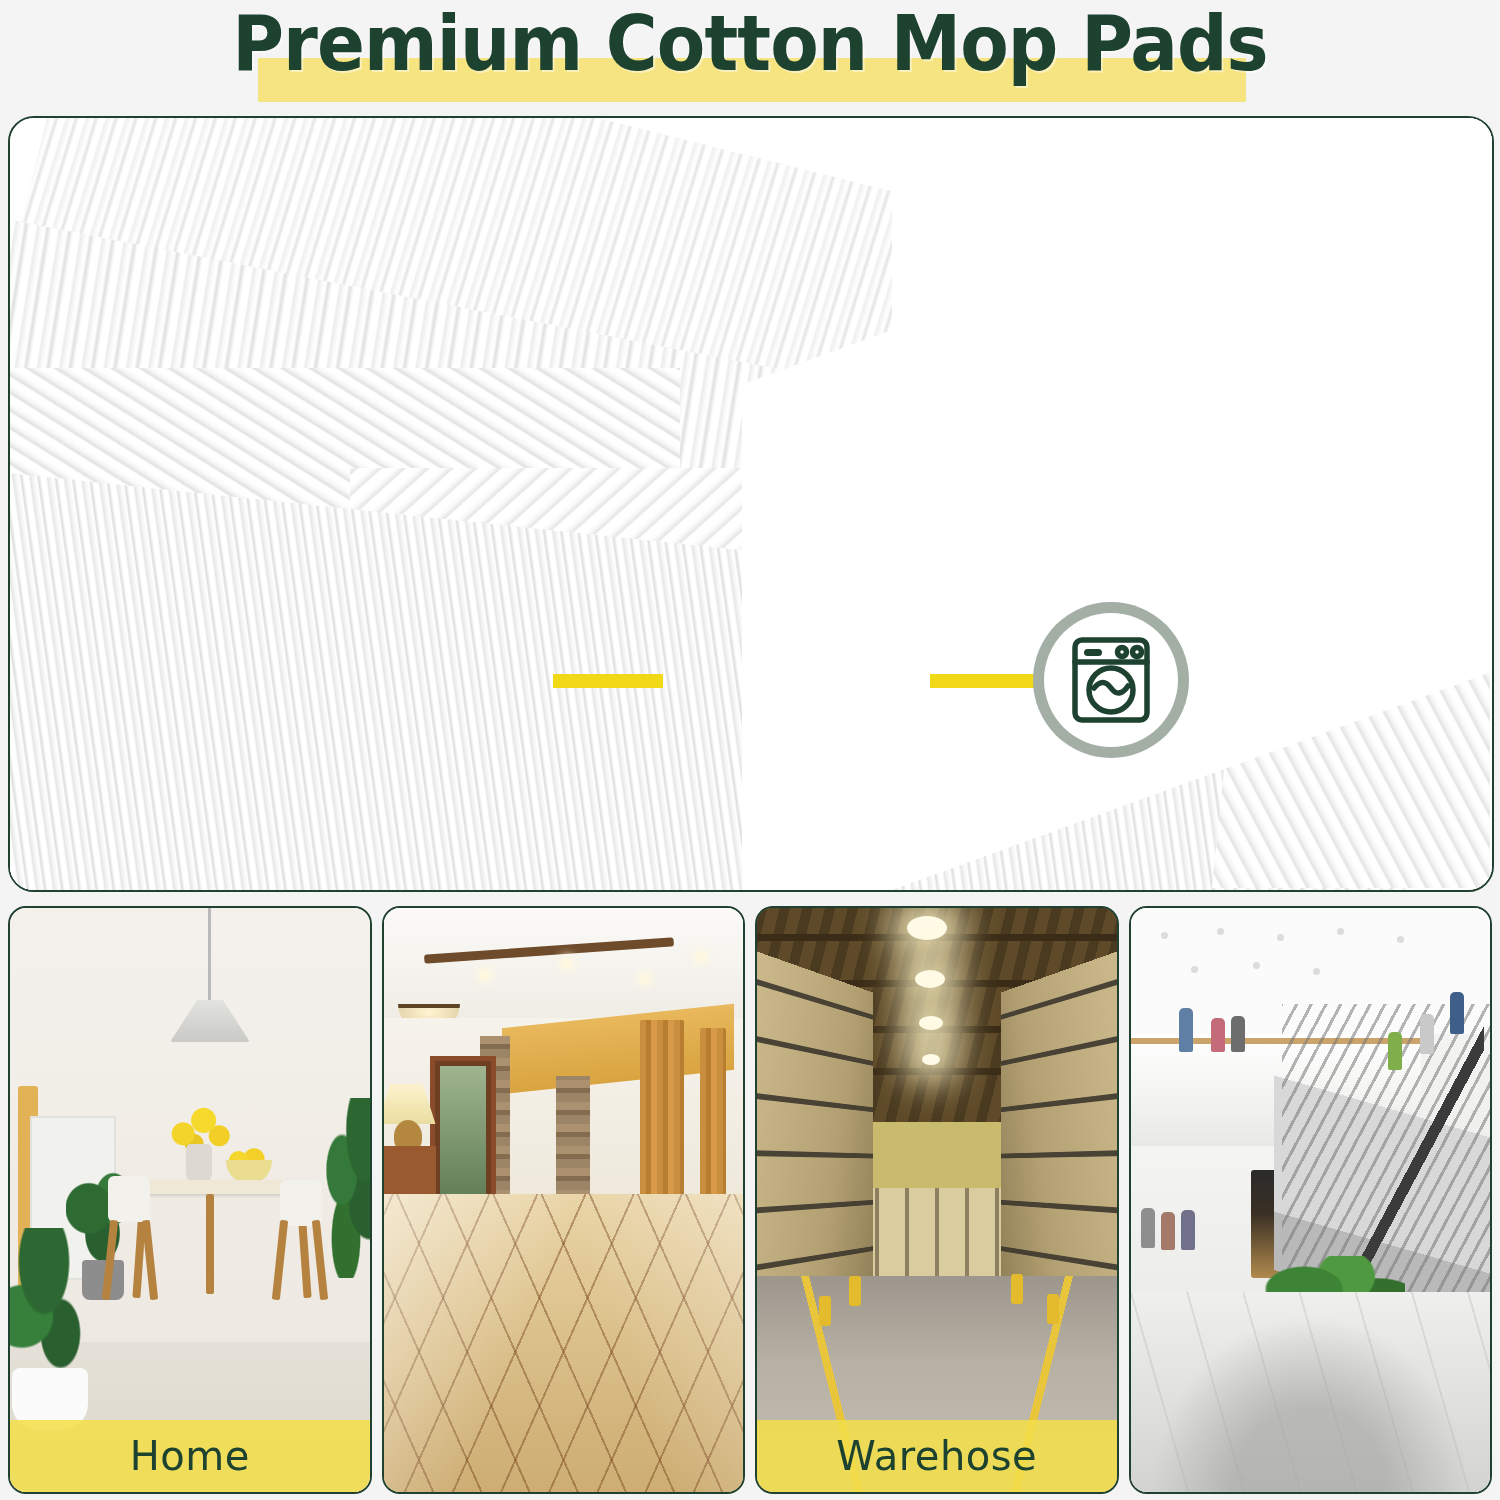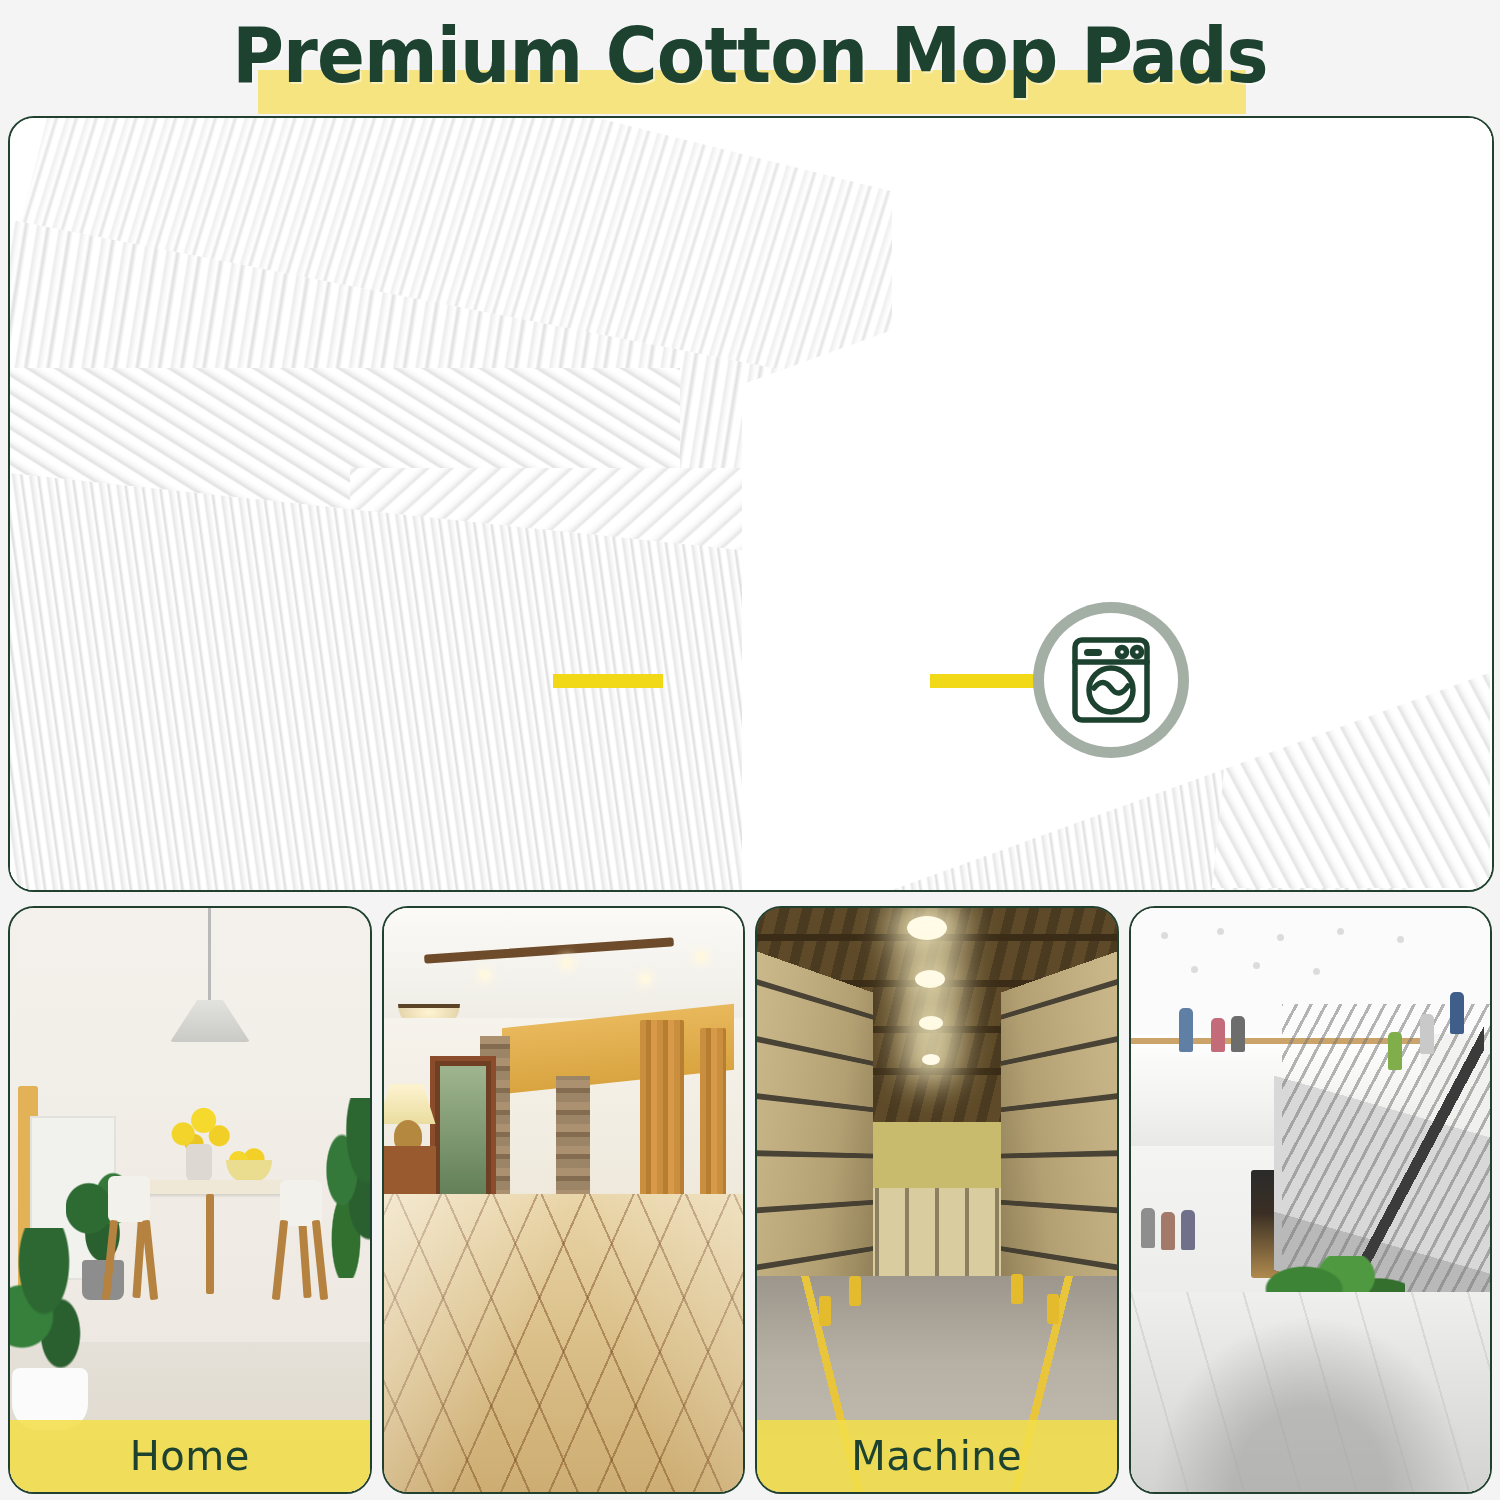--- a/index.html
+++ b/index.html
@@ -11,21 +11,21 @@
     height: 1500px;
     background: #f4f4f4;
     font-family: "DejaVu Sans", sans-serif;
     overflow: hidden;
     position: relative;
   }
 
   
   .header {
     position: absolute;
-    left: 0; top: 12px;
+    left: 0; top: 0;
     width: 1384px;
     height: 112px;
   }
   .title-highlight {
     position: absolute;
     left: 258px;
     top: 58px;
     width: 988px;
     height: 44px;
     background: #f6e481;
@@ -248,21 +248,21 @@
     top: 906px;
     width: 1484px;
     height: 588px;
     display: flex;
     gap: 10px;
   }
   .card {
     position: relative;
     flex: 1;
     border: 2px solid #20412f;
-    border-radius: 26px;
+    border-radius: 18px;
     overflow: hidden;
     box-sizing: border-box;
   }
   .card-photo {
     position: absolute;
     inset: 0;
   }
   .card-caption {
     position: absolute;
     left: 0;
@@ -540,21 +540,21 @@
       <div class="rack-right"></div>
       <div class="wh-floor"></div>
       <div class="wh-line-l"></div>
       <div class="wh-line-r"></div>
       <div class="bollard" style="left:62px; top:388px;"></div>
       <div class="bollard" style="left:92px; top:368px;"></div>
       <div class="bollard" style="right:58px; top:386px;"></div>
       <div class="bollard" style="right:94px; top:366px;"></div>
     </div>
     <div class="card-caption">
-      <span>Machine</span>
+      <span>Warehose</span>
     </div>
   </div>
 
   <div class="card">
     <div class="card-photo mall-scene">
       <div class="mall-ceiling"></div>
       <div class="mall-dot" style="left:30px; top:24px;"></div>
       <div class="mall-dot" style="left:86px; top:20px;"></div>
       <div class="mall-dot" style="left:146px; top:26px;"></div>
       <div class="mall-dot" style="left:206px; top:20px;"></div>

